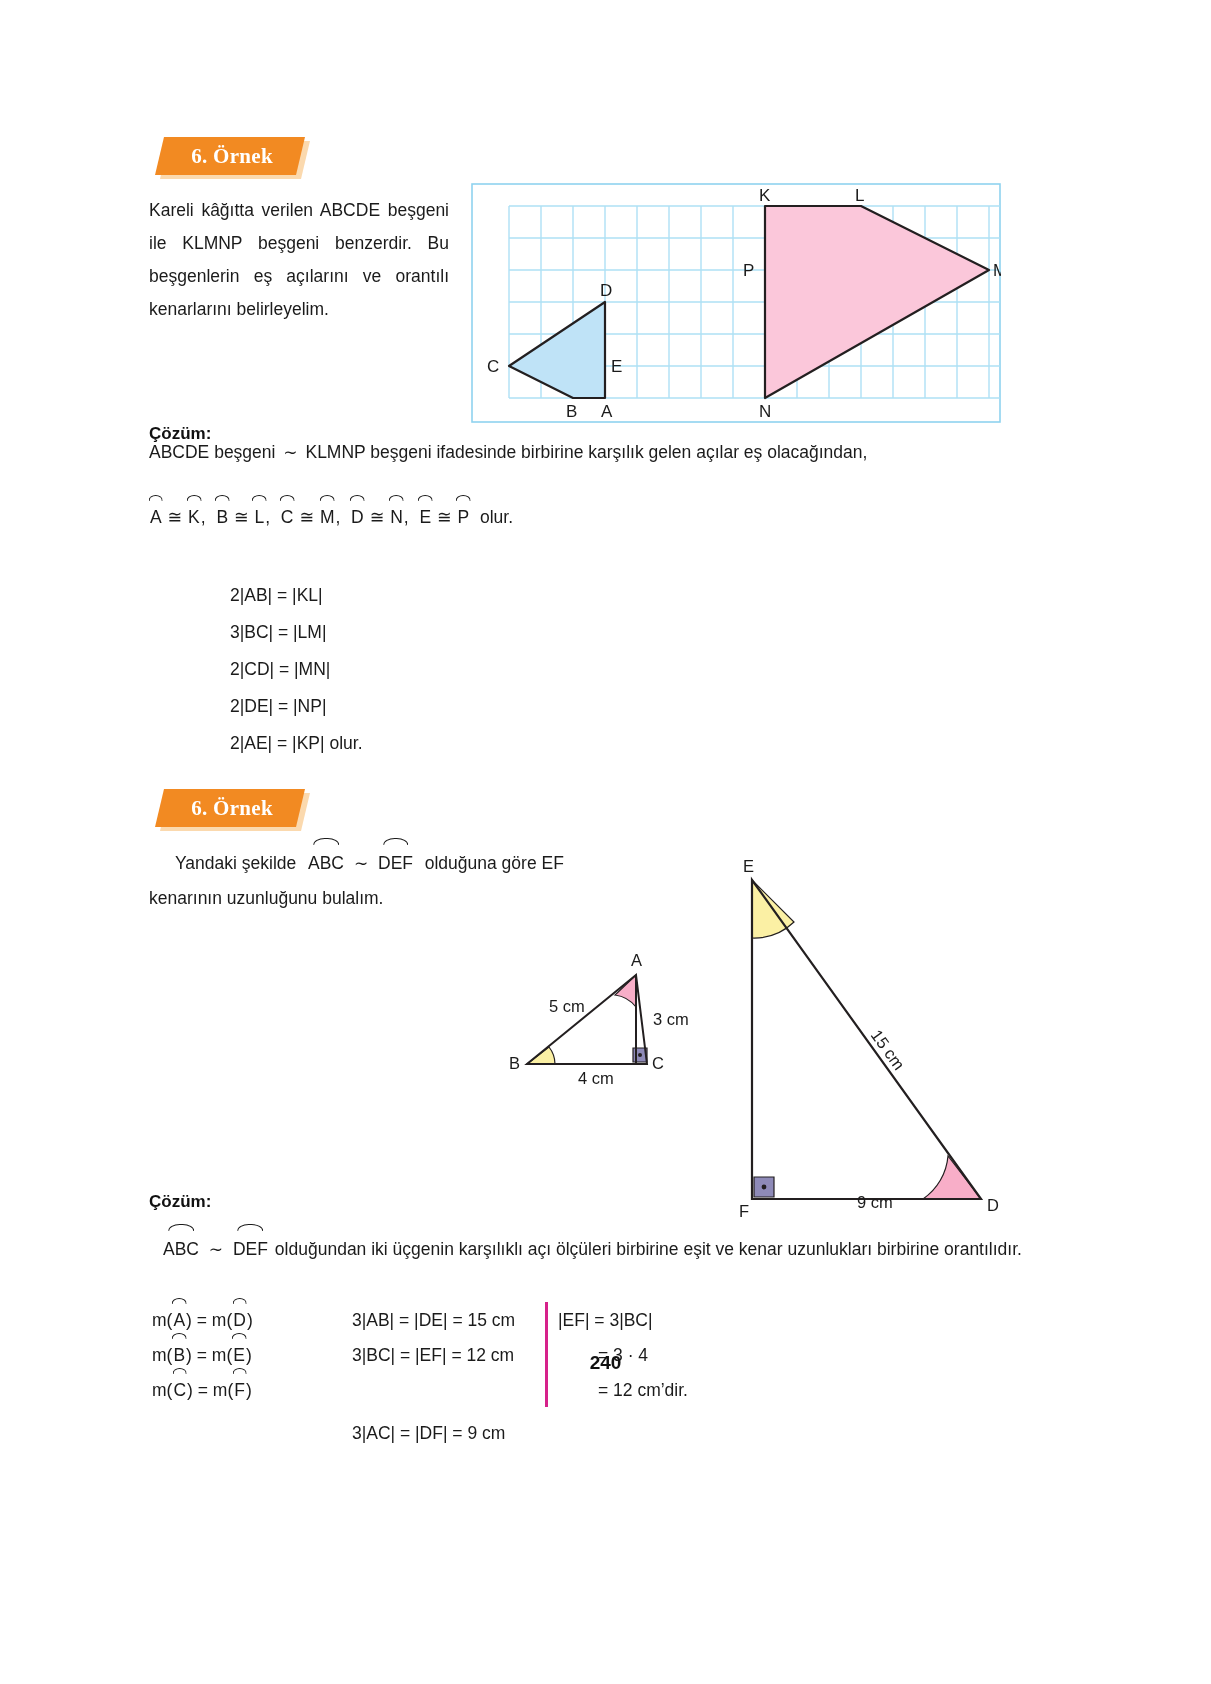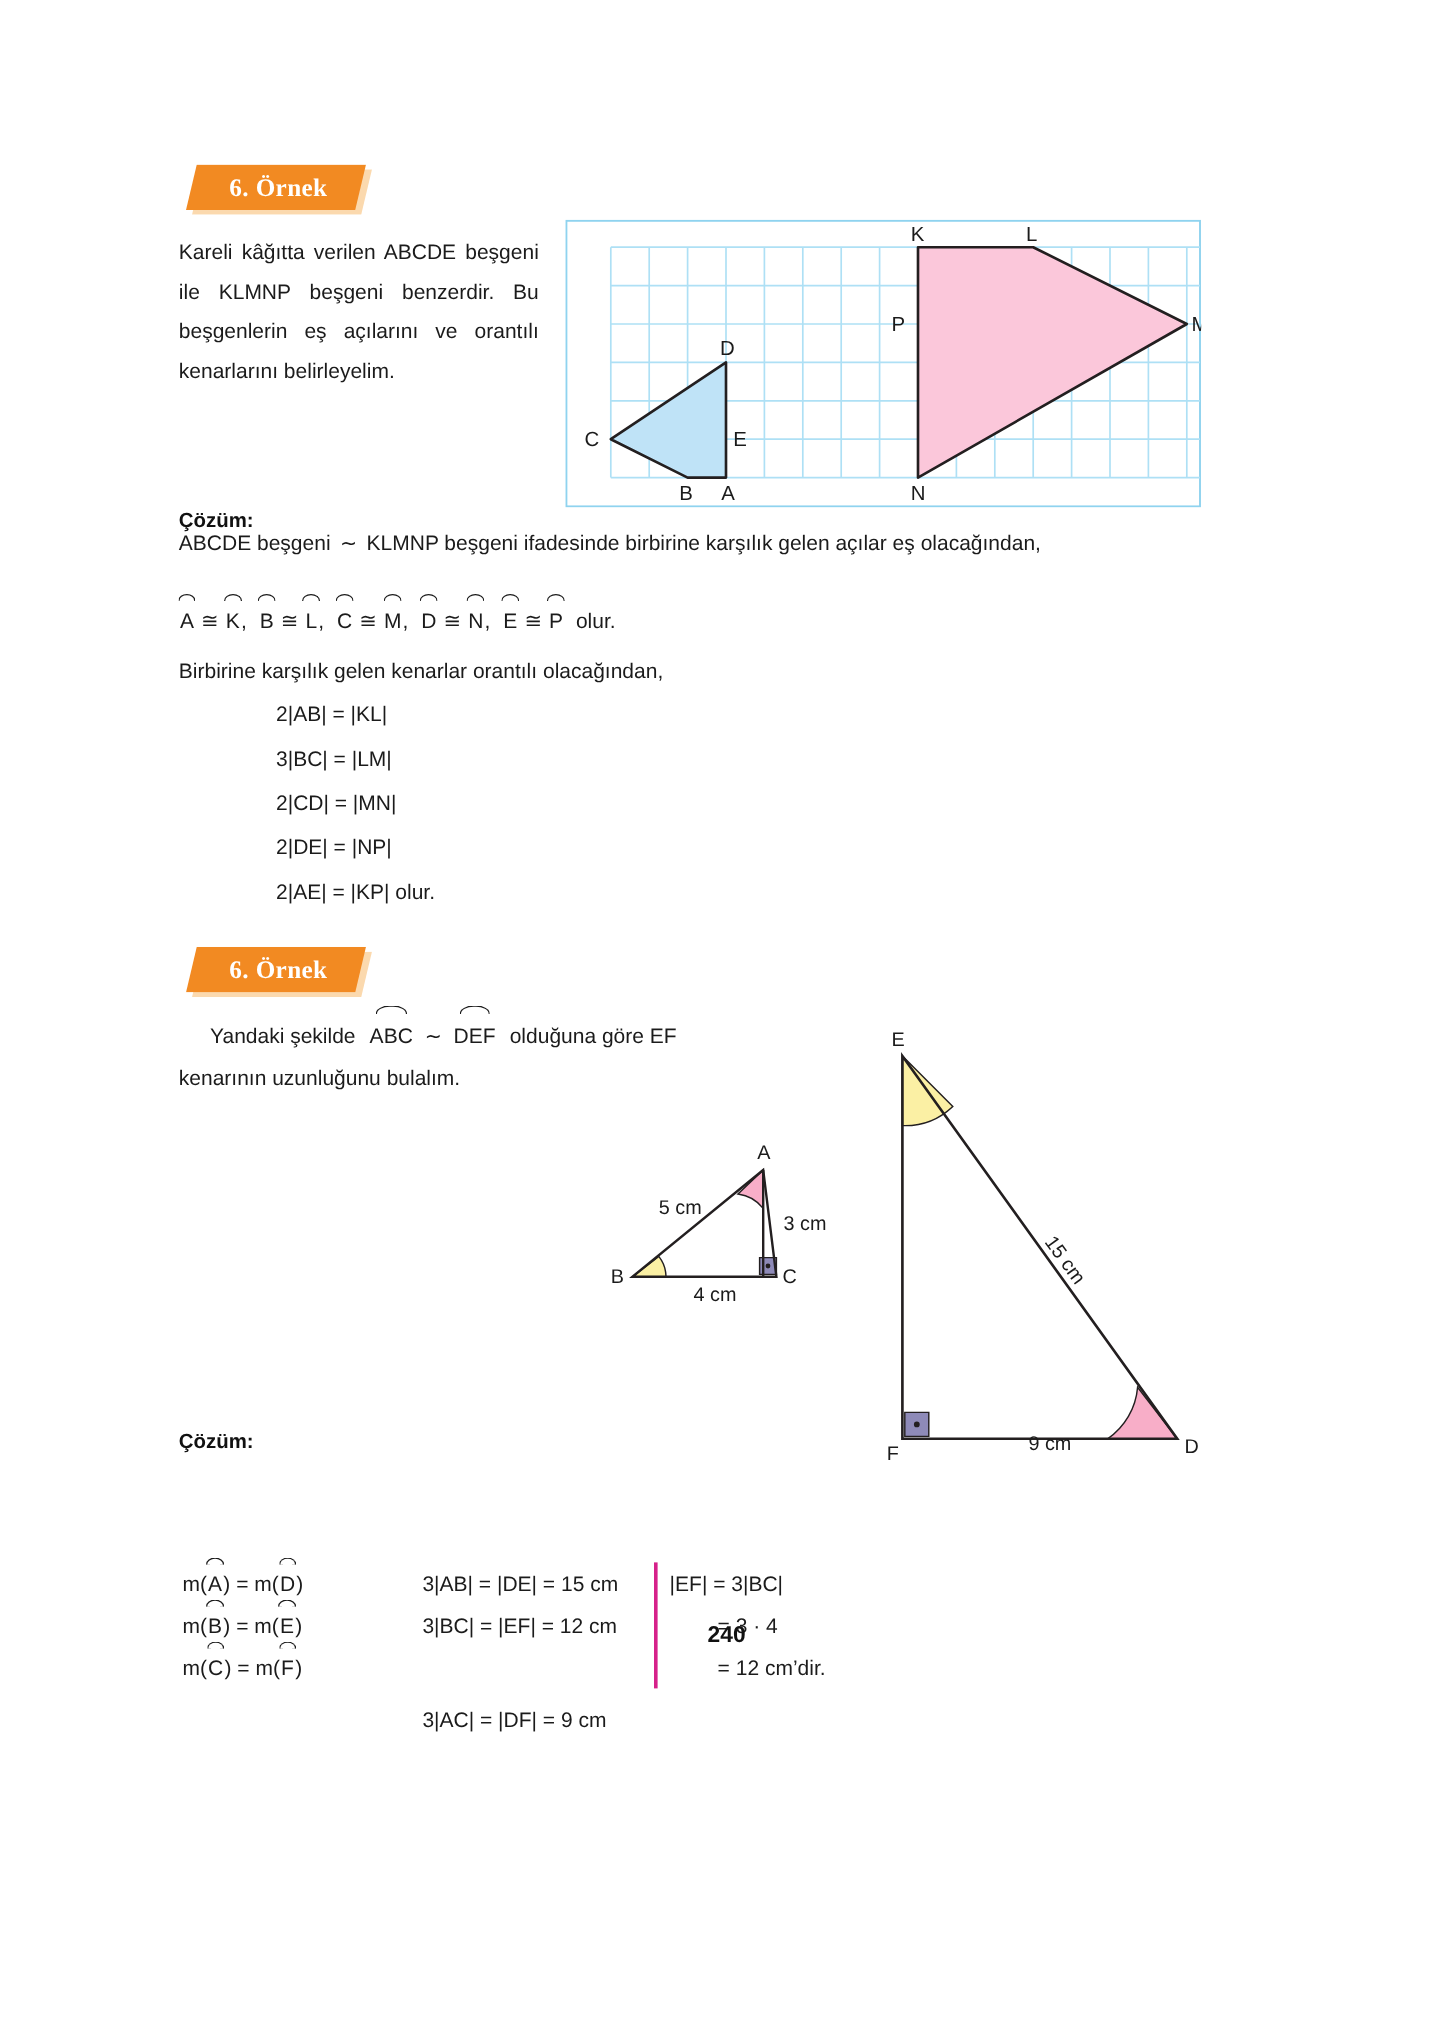--- a/index.html
+++ b/index.html
@@ -188,21 +188,20 @@
     <span class="hat">M</span><span>,</span>&nbsp;
     <span class="hat">D</span>
     <span>≅</span>
     <span class="hat">N</span><span>,</span>&nbsp;
     <span class="hat">E</span>
     <span>≅</span>
     <span class="hat">P</span>
     &nbsp;<span>olur.</span>
   </div>
 
-  <div class="body-text" style="left:149px; top:543px; width:880px;">Birbirine karşılık gelen kenarlar orantılı olacağından,</div>
 
   <div class="eq-line" style="left:230px; top:580px;">2|AB| = |KL|</div>
   <div class="eq-line" style="left:230px; top:617px;">3|BC| = |LM|</div>
   <div class="eq-line" style="left:230px; top:654px;">2|CD| = |MN|</div>
   <div class="eq-line" style="left:230px; top:691px;">2|DE| = |NP|</div>
   <div class="eq-line" style="left:230px; top:728px;">2|AE| = |KP| olur.</div>
 
   <div class="ornek-shadow" style="left:160px; top:793px; width:150px;"></div>
   <div class="ornek-badge" style="left:155px; top:789px; width:150px;">6. Örnek</div>
 
@@ -251,20 +250,26 @@
         <text x="19" y="357">F</text>
         <text x="267" y="351">D</text>
         <text x="137" y="348">9 cm</text>
         <text x="150" y="175" transform="rotate(54 150 175)">15 cm</text>
       </g>
     </svg>
   </div>
 
   <div class="cozum-label" style="left:149px; top:1192px;">Çözüm:</div>
 
+  <div class="body-text justified" style="left:149px; top:1232px; width:880px; line-height:34px;">
+    <span style="margin-left:12px;"></span><span class="tri-hat">ABC</span>
+    <span class="sim">∼</span>
+    <span class="tri-hat">DEF</span>
+    <span>olduğundan iki üçgenin  karşılıklı açı ölçüleri birbirine eşit ve kenar uzunlukları birbirine orantılıdır.</span>
+  </div>
 
   <div class="eq-line" style="left:152px; top:1305px;">
     <span>m(</span><span class="hat">A</span><span>) = m(</span><span class="hat">D</span><span>)</span>
   </div>
   <div class="eq-line" style="left:152px; top:1340px;text-align:right;">
     <span>m(</span><span class="hat">B</span><span>) = m(</span><span class="hat">E</span><span>)</span>
   </div>
   <div class="eq-line" style="left:152px; top:1375px;">
     <span>m(</span><span class="hat">C</span><span>) = m(</span><span class="hat">F</span><span>)</span>
   </div>

